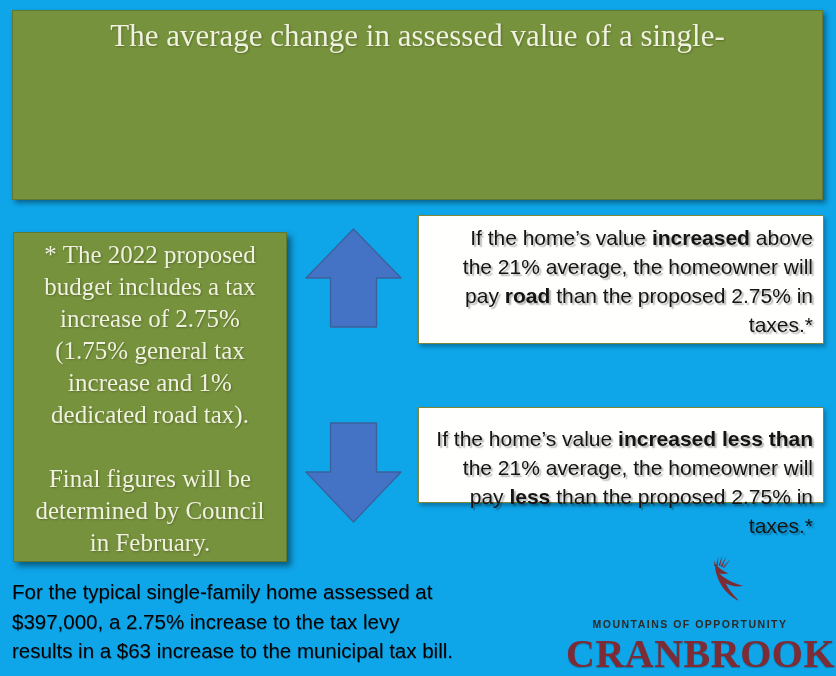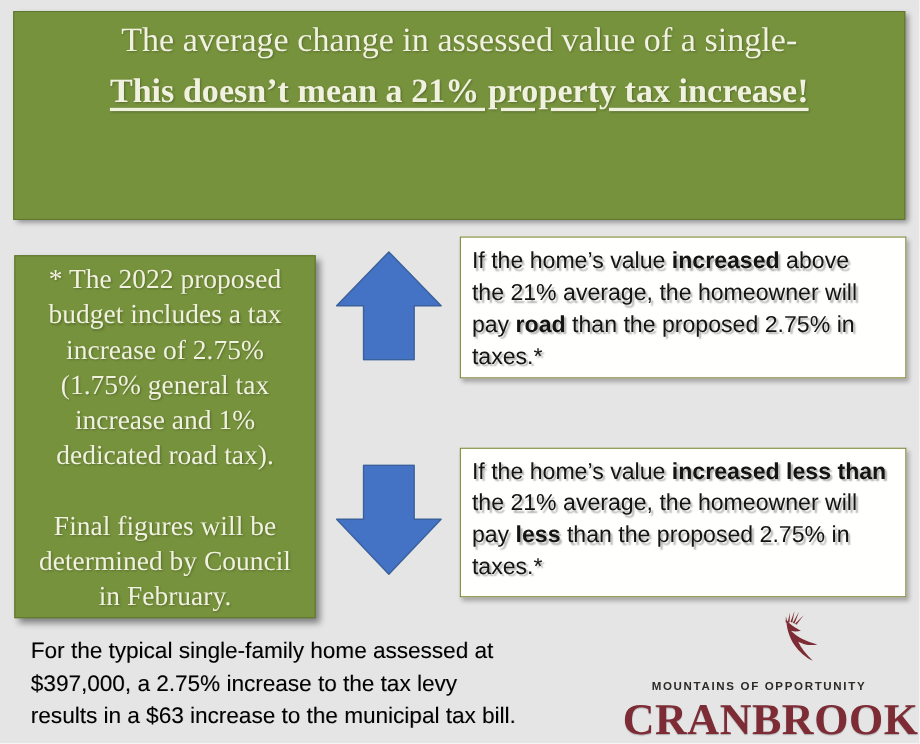--- a/index.html
+++ b/index.html
@@ -1,18 +1,18 @@
 <!DOCTYPE html>
 <html><head>
 <meta charset="utf-8">
 <style>
   * { margin:0; padding:0; box-sizing:border-box; }
   html,body { background:#ffffff; }
   .canvas {
-    position:relative; width:836px; height:676px; background:#e5e5e5;
+    position:relative; width:836px; height:676px; background:#0ea5e9;
     font-family:"Liberation Serif", serif; overflow:hidden;
   }
 
   
   .banner {
     position:absolute; left:12px; top:10px; width:811px; height:190px;
     background:#76923C; border:1px solid #62772f;
     box-shadow:3px 3px 5px rgba(0,0,0,0.40);
     color:#f1f1e0; text-align:center;
     font-size:31px; line-height:47px; padding-top:1px;
@@ -37,30 +37,30 @@
   .arrow { position:absolute; }
   .arrow-up { left:305px; top:228px; }
   .arrow-down { left:305px; top:422px; }
 
   
   .info-box {
     position:absolute; left:418px; width:406px;
     background:#fffffe; border:1.5px solid #7f8637;
     box-shadow:2px 3px 4px rgba(0,0,0,0.28);
     font-family:"Liberation Sans", sans-serif;
-    font-size:21px; line-height:29px; text-align:left; color:#141414;
+    font-size:21px; line-height:29px; text-align:right; color:#141414;
   }
   .info-box-1 { top:215px; height:129px; padding:7px 10px 0 10px; }
-  .info-box-2 { top:407px; height:136px; padding:6px 10px 0 10px; }
+  .info-box-2 { top:407px; height:96px; padding:16px 10px 0 10px; }
   .info-box p { white-space:pre-line; text-shadow:2px 2px 1.5px rgba(0,0,0,0.30); }
   .info-box .b { font-weight:bold; }
 
   
   .footer-text {
-    position:absolute; left:28px; top:577px; width:530px;
+    position:absolute; left:12px; top:577px; width:530px;
     font-family:"Liberation Sans", sans-serif;
     font-size:20.5px; line-height:29.5px; color:#000000;
     white-space:pre-line; text-shadow:0.5px 0.5px 0.5px rgba(0,0,0,0.25);
   }
 
   
   .logo { position:absolute; left:545px; top:550px; width:290px; height:122px; }
   .eagle { position:absolute; left:150px; top:3px; }
   .tagline {
     position:absolute; left:0; top:68px; width:100%;
@@ -74,21 +74,20 @@
     text-shadow:0 1px 1px rgba(0,0,0,0.25);
   }
 </style>
 </head>
 <body>
 
 <div class="canvas">
 
   <div class="banner">
     <div>The average change in assessed value of a single-</div>
-    <div class="emph">This doesn’t mean a 21% property tax increase!</div>
   </div>
 
   <div class="note-box">
     <div class="note-p">* The 2022 proposed
 budget includes a tax
 increase of 2.75%
 (1.75% general tax
 increase and 1%
 dedicated road tax).</div>
     <div class="note-p">Final figures will be

